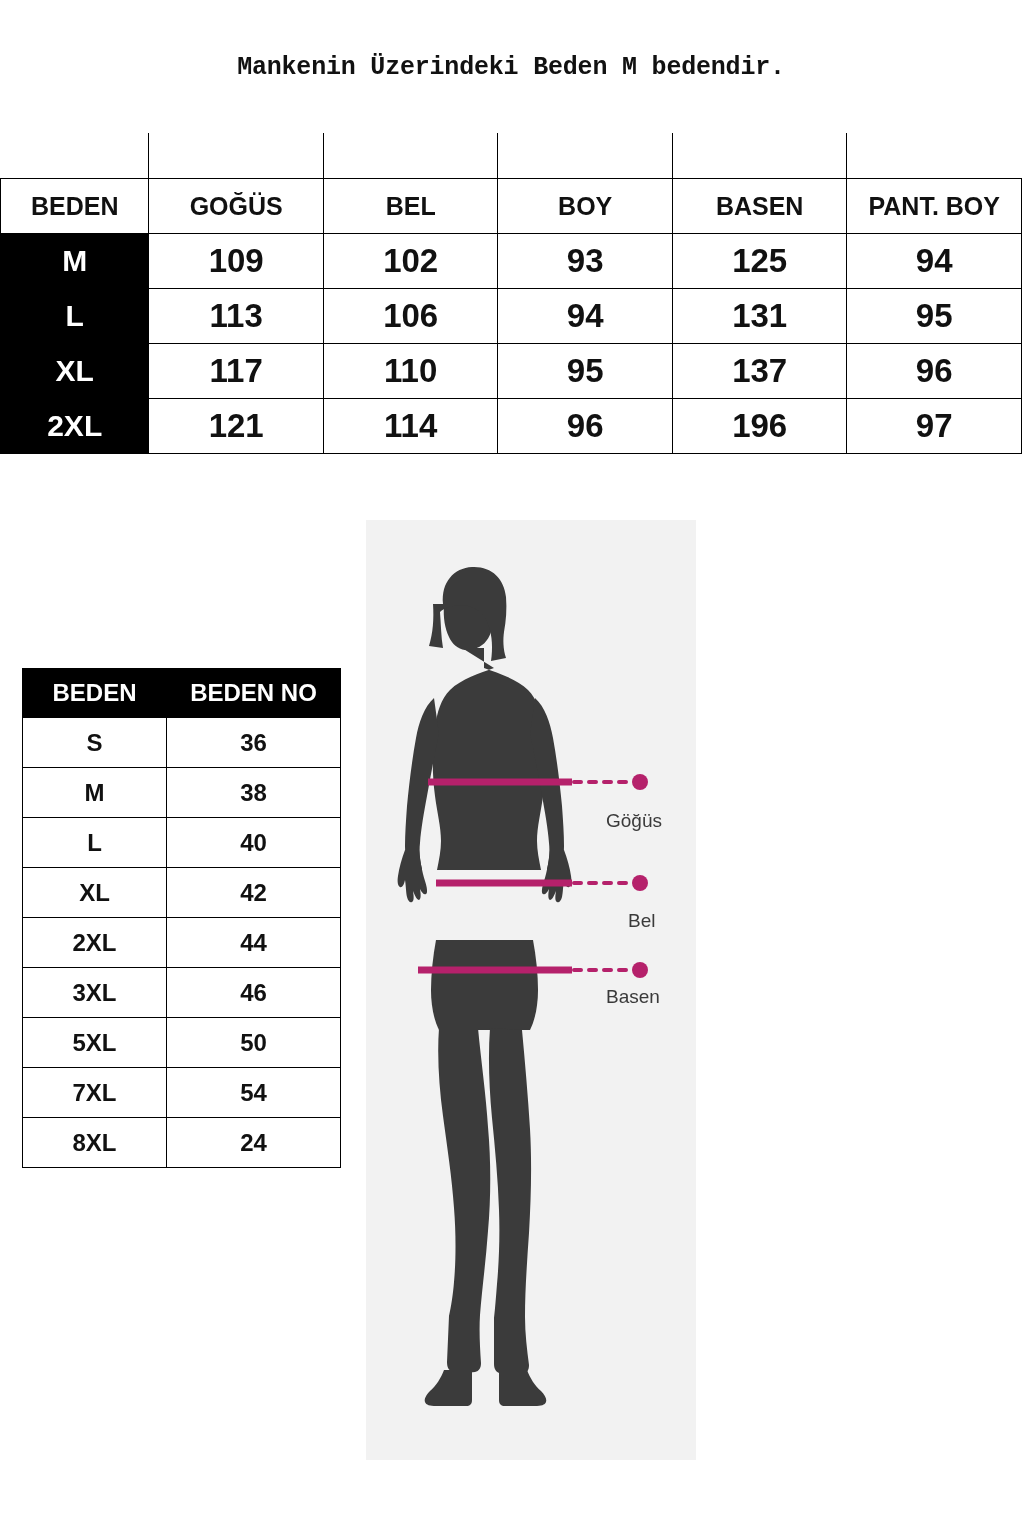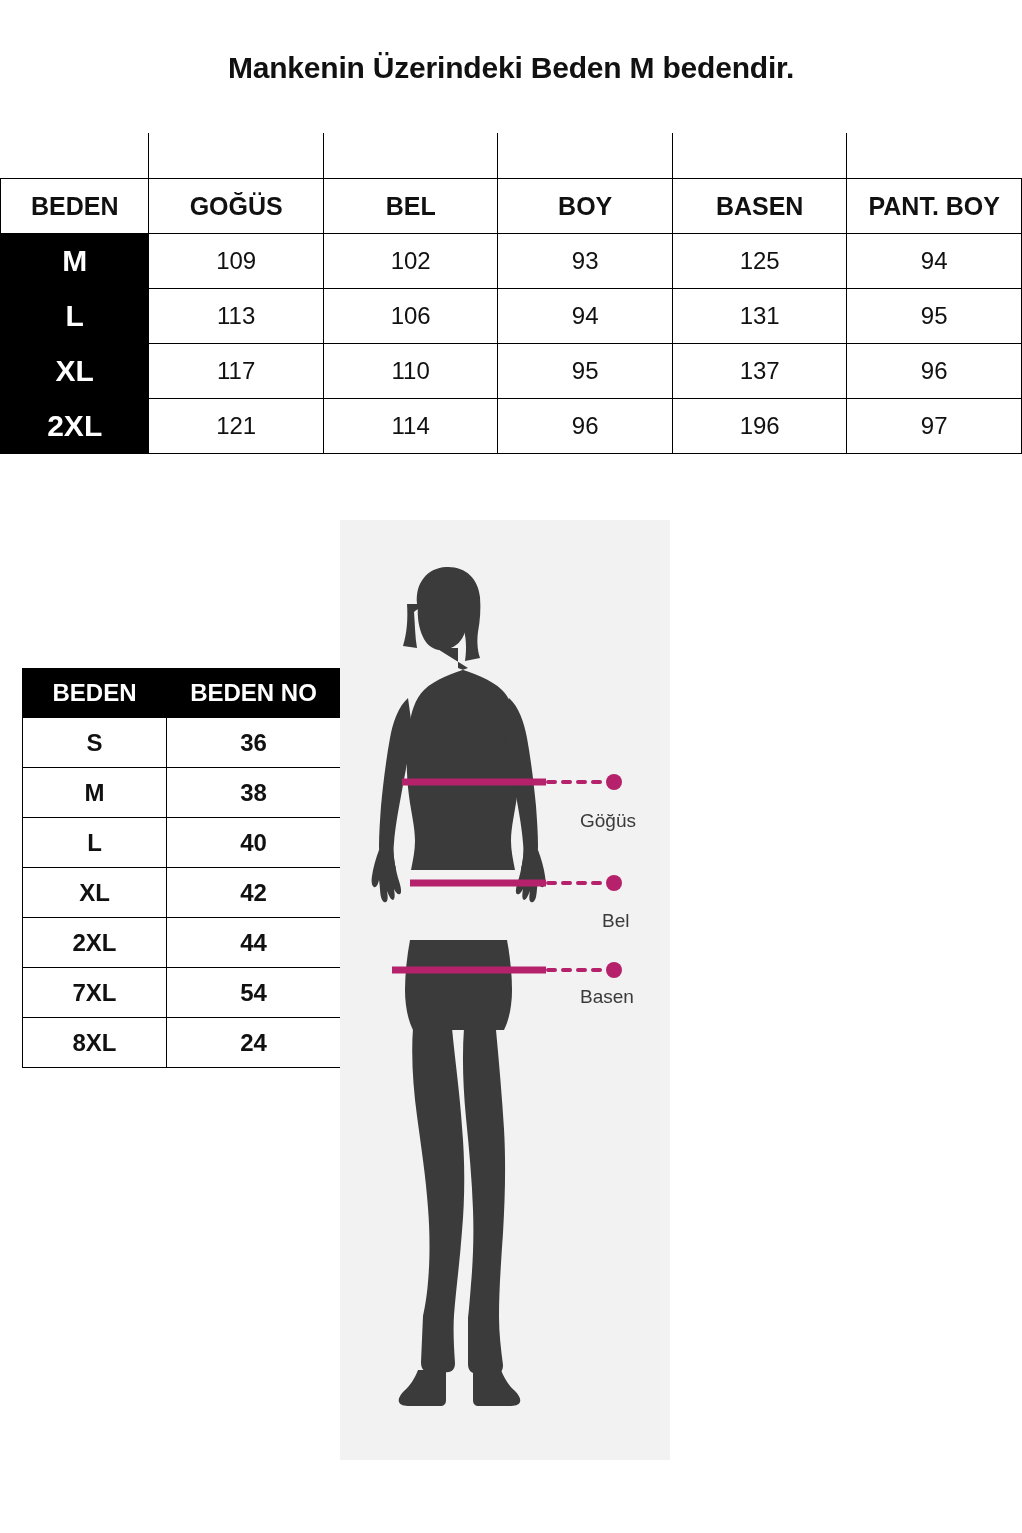--- a/index.html
+++ b/index.html
@@ -22,25 +22,26 @@
     left: 0;
     top: 0;
     width: 1022px;
     height: 135px;
     display: flex;
     align-items: center;
     justify-content: center;
     background: #ffffff;
   }
   .title-text {
-    font-size: 30px;
+    font-size: 25px;
     font-weight: bold;
     letter-spacing: -0.2px;
     color: #111111;
     text-align: center;
+    font-family: Liberation Mono, monospace;
   }
 
   
   .top-table-wrap {
     position: absolute;
     left: 0;
     top: 133px;
     width: 1022px;
   }
   table.top-table {
@@ -74,22 +75,22 @@
     border-right: none;
   }
   table.top-table tbody td.size-cell {
     background: #000000;
     color: #ffffff;
     font-weight: bold;
     font-size: 30px;
     border: 1px solid #000000;
   }
   table.top-table tbody td.val {
-    font-size: 24px;
-    font-weight: normal;
+    font-size: 33px;
+    font-weight: bold;
     margin-left: 16px;
   }
   .col-beden { width: 148px; }
   .col-rest { width: 174px; }
 
   
   .left-table-wrap {
     position: absolute;
     left: 22px;
     top: 668px;
@@ -121,21 +122,21 @@
     color: #111111;
     background: #ffffff;
     padding: 0;
   }
   .lcol-a { width: 144px; }
   .lcol-b { width: 174px; }
 
   
   .figure-area {
     position: absolute;
-    left: 340px;
+    left: 366px;
     top: 520px;
     width: 330px;
     height: 940px;
   }
   .fig-svg {
     display: block;
   }
   .fig-label {
     position: absolute;
     font-size: 19px;
@@ -242,20 +243,28 @@
       </tr>
       <tr>
         <td>XL</td>
         <td>42</td>
       </tr>
       <tr>
         <td>2XL</td>
         <td>44</td>
       </tr>
       <tr>
+        <td>3XL</td>
+        <td>46</td>
+      </tr>
+      <tr>
+        <td>5XL</td>
+        <td>50</td>
+      </tr>
+      <tr>
         <td>7XL</td>
         <td>54</td>
       </tr>
       <tr>
         <td>8XL</td>
         <td>24</td>
       </tr>
     </tbody>
   </table>
 </div>

